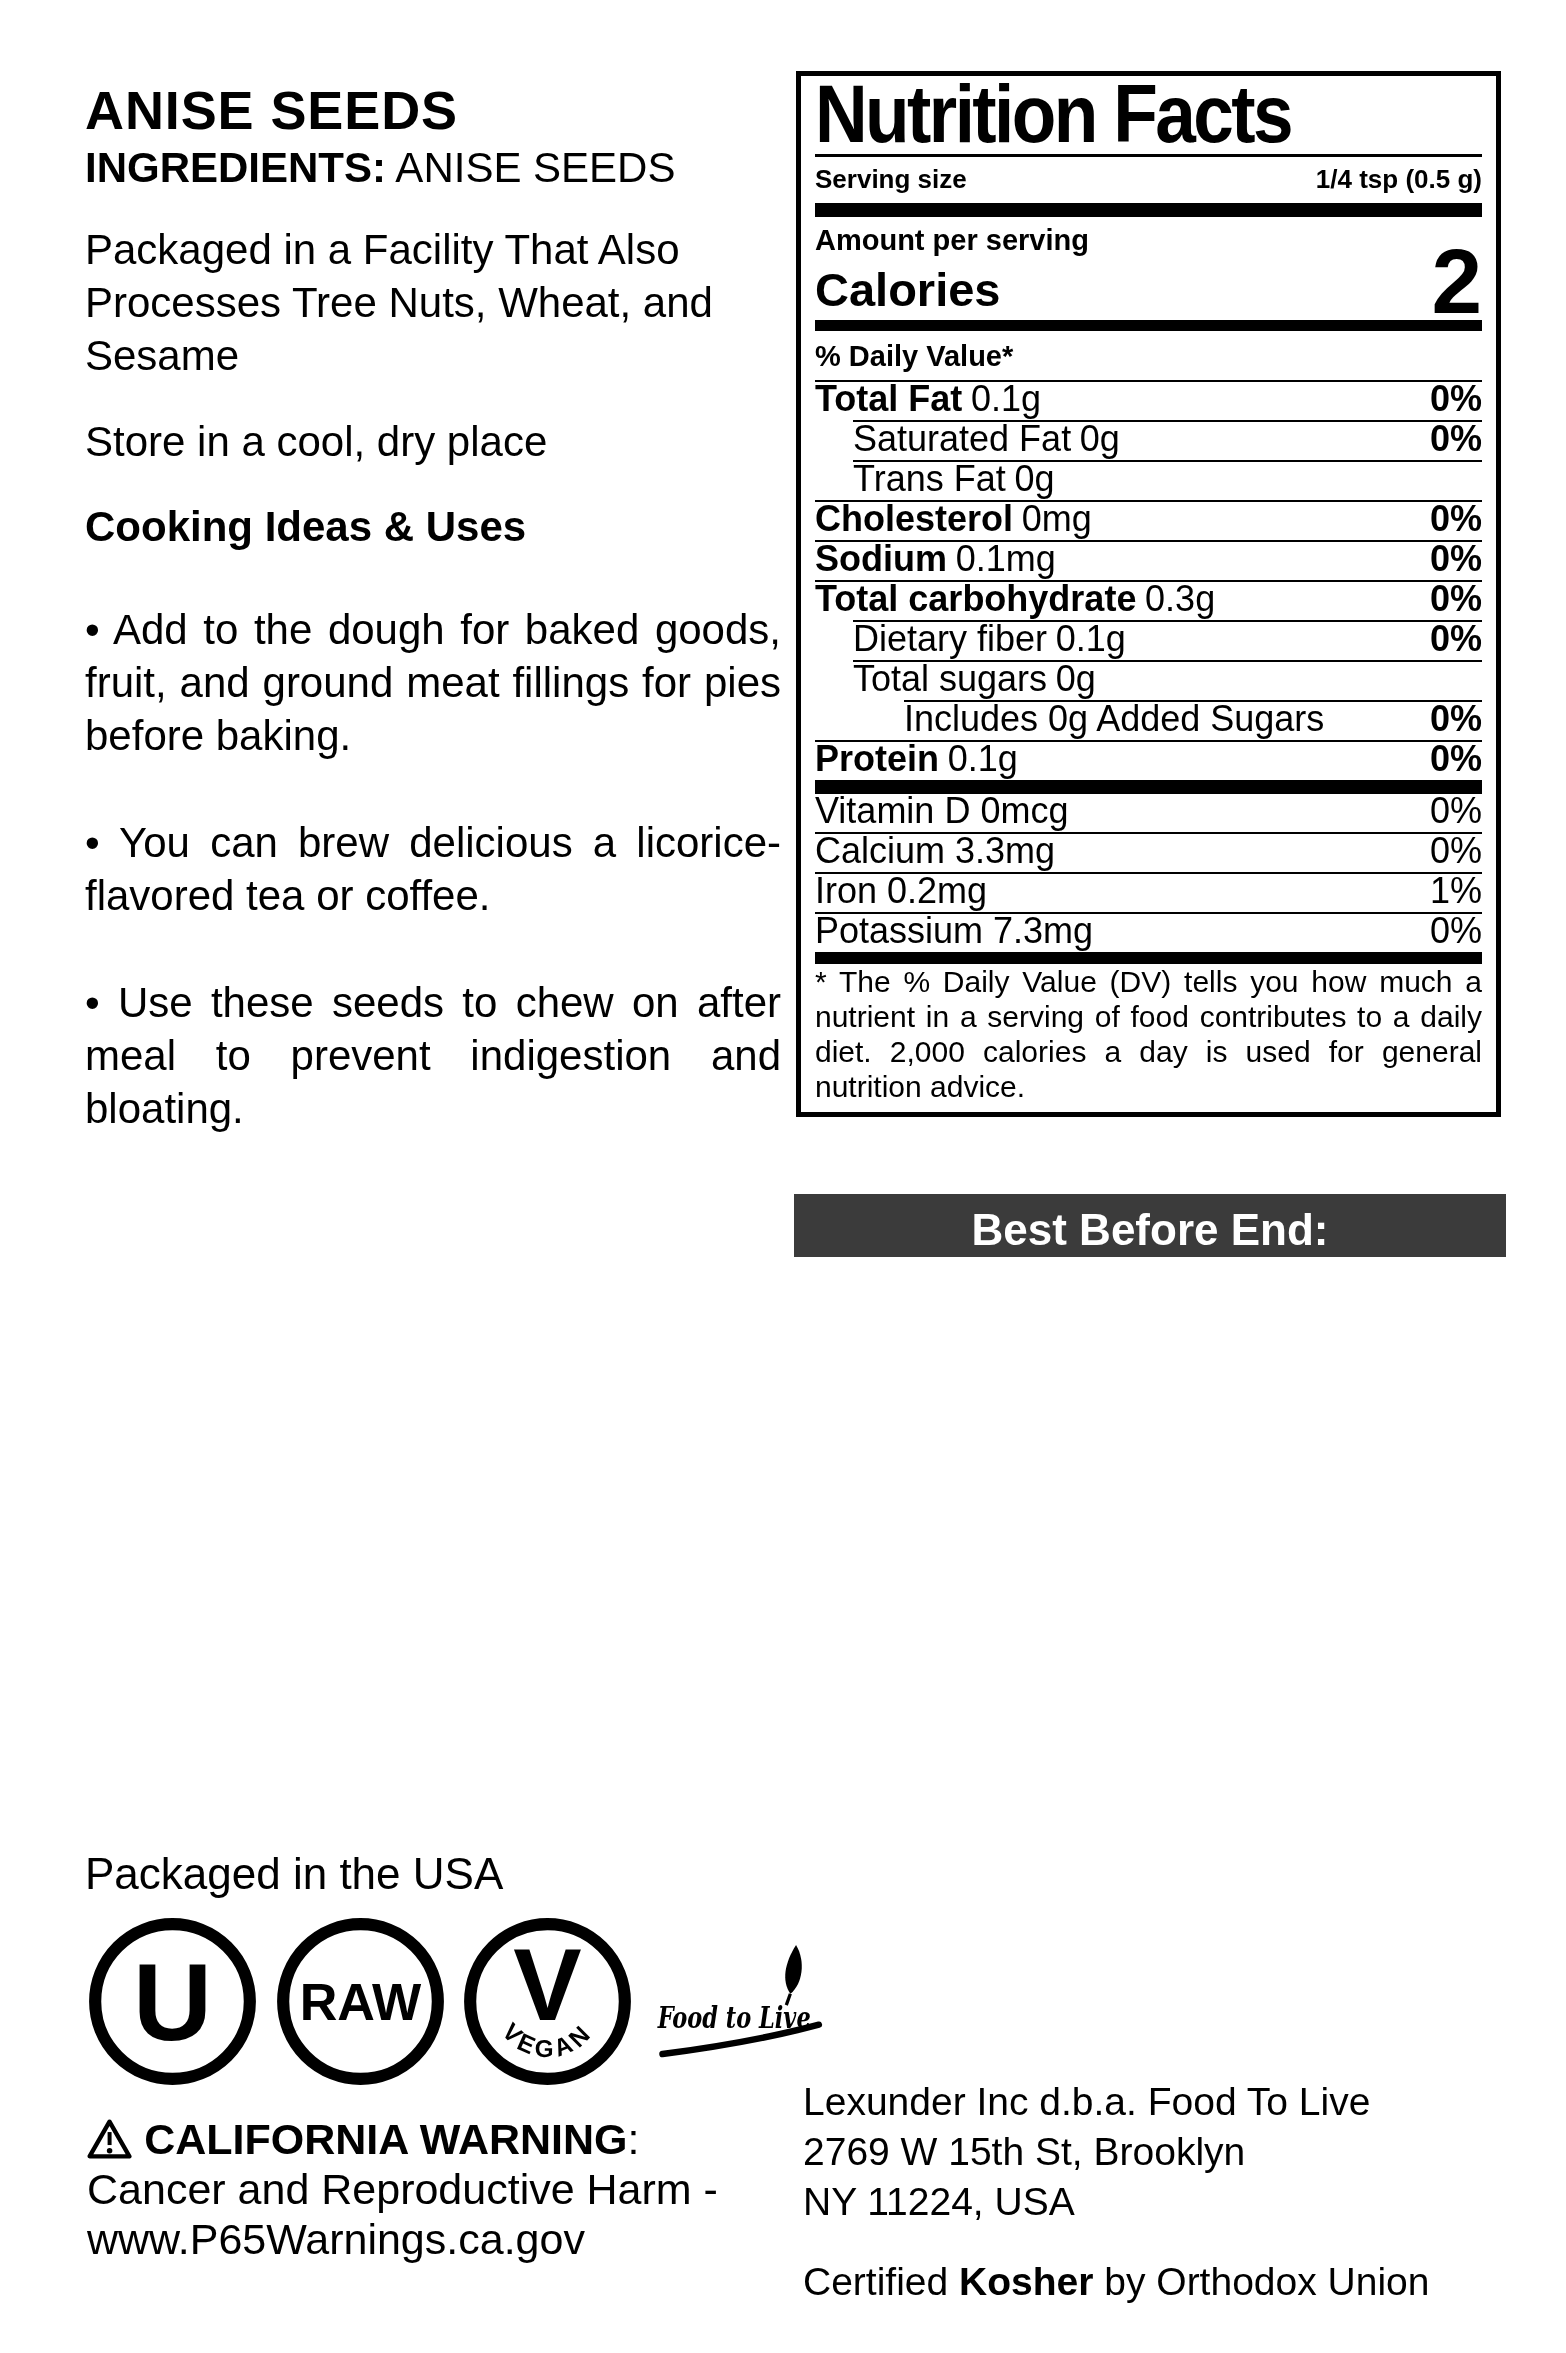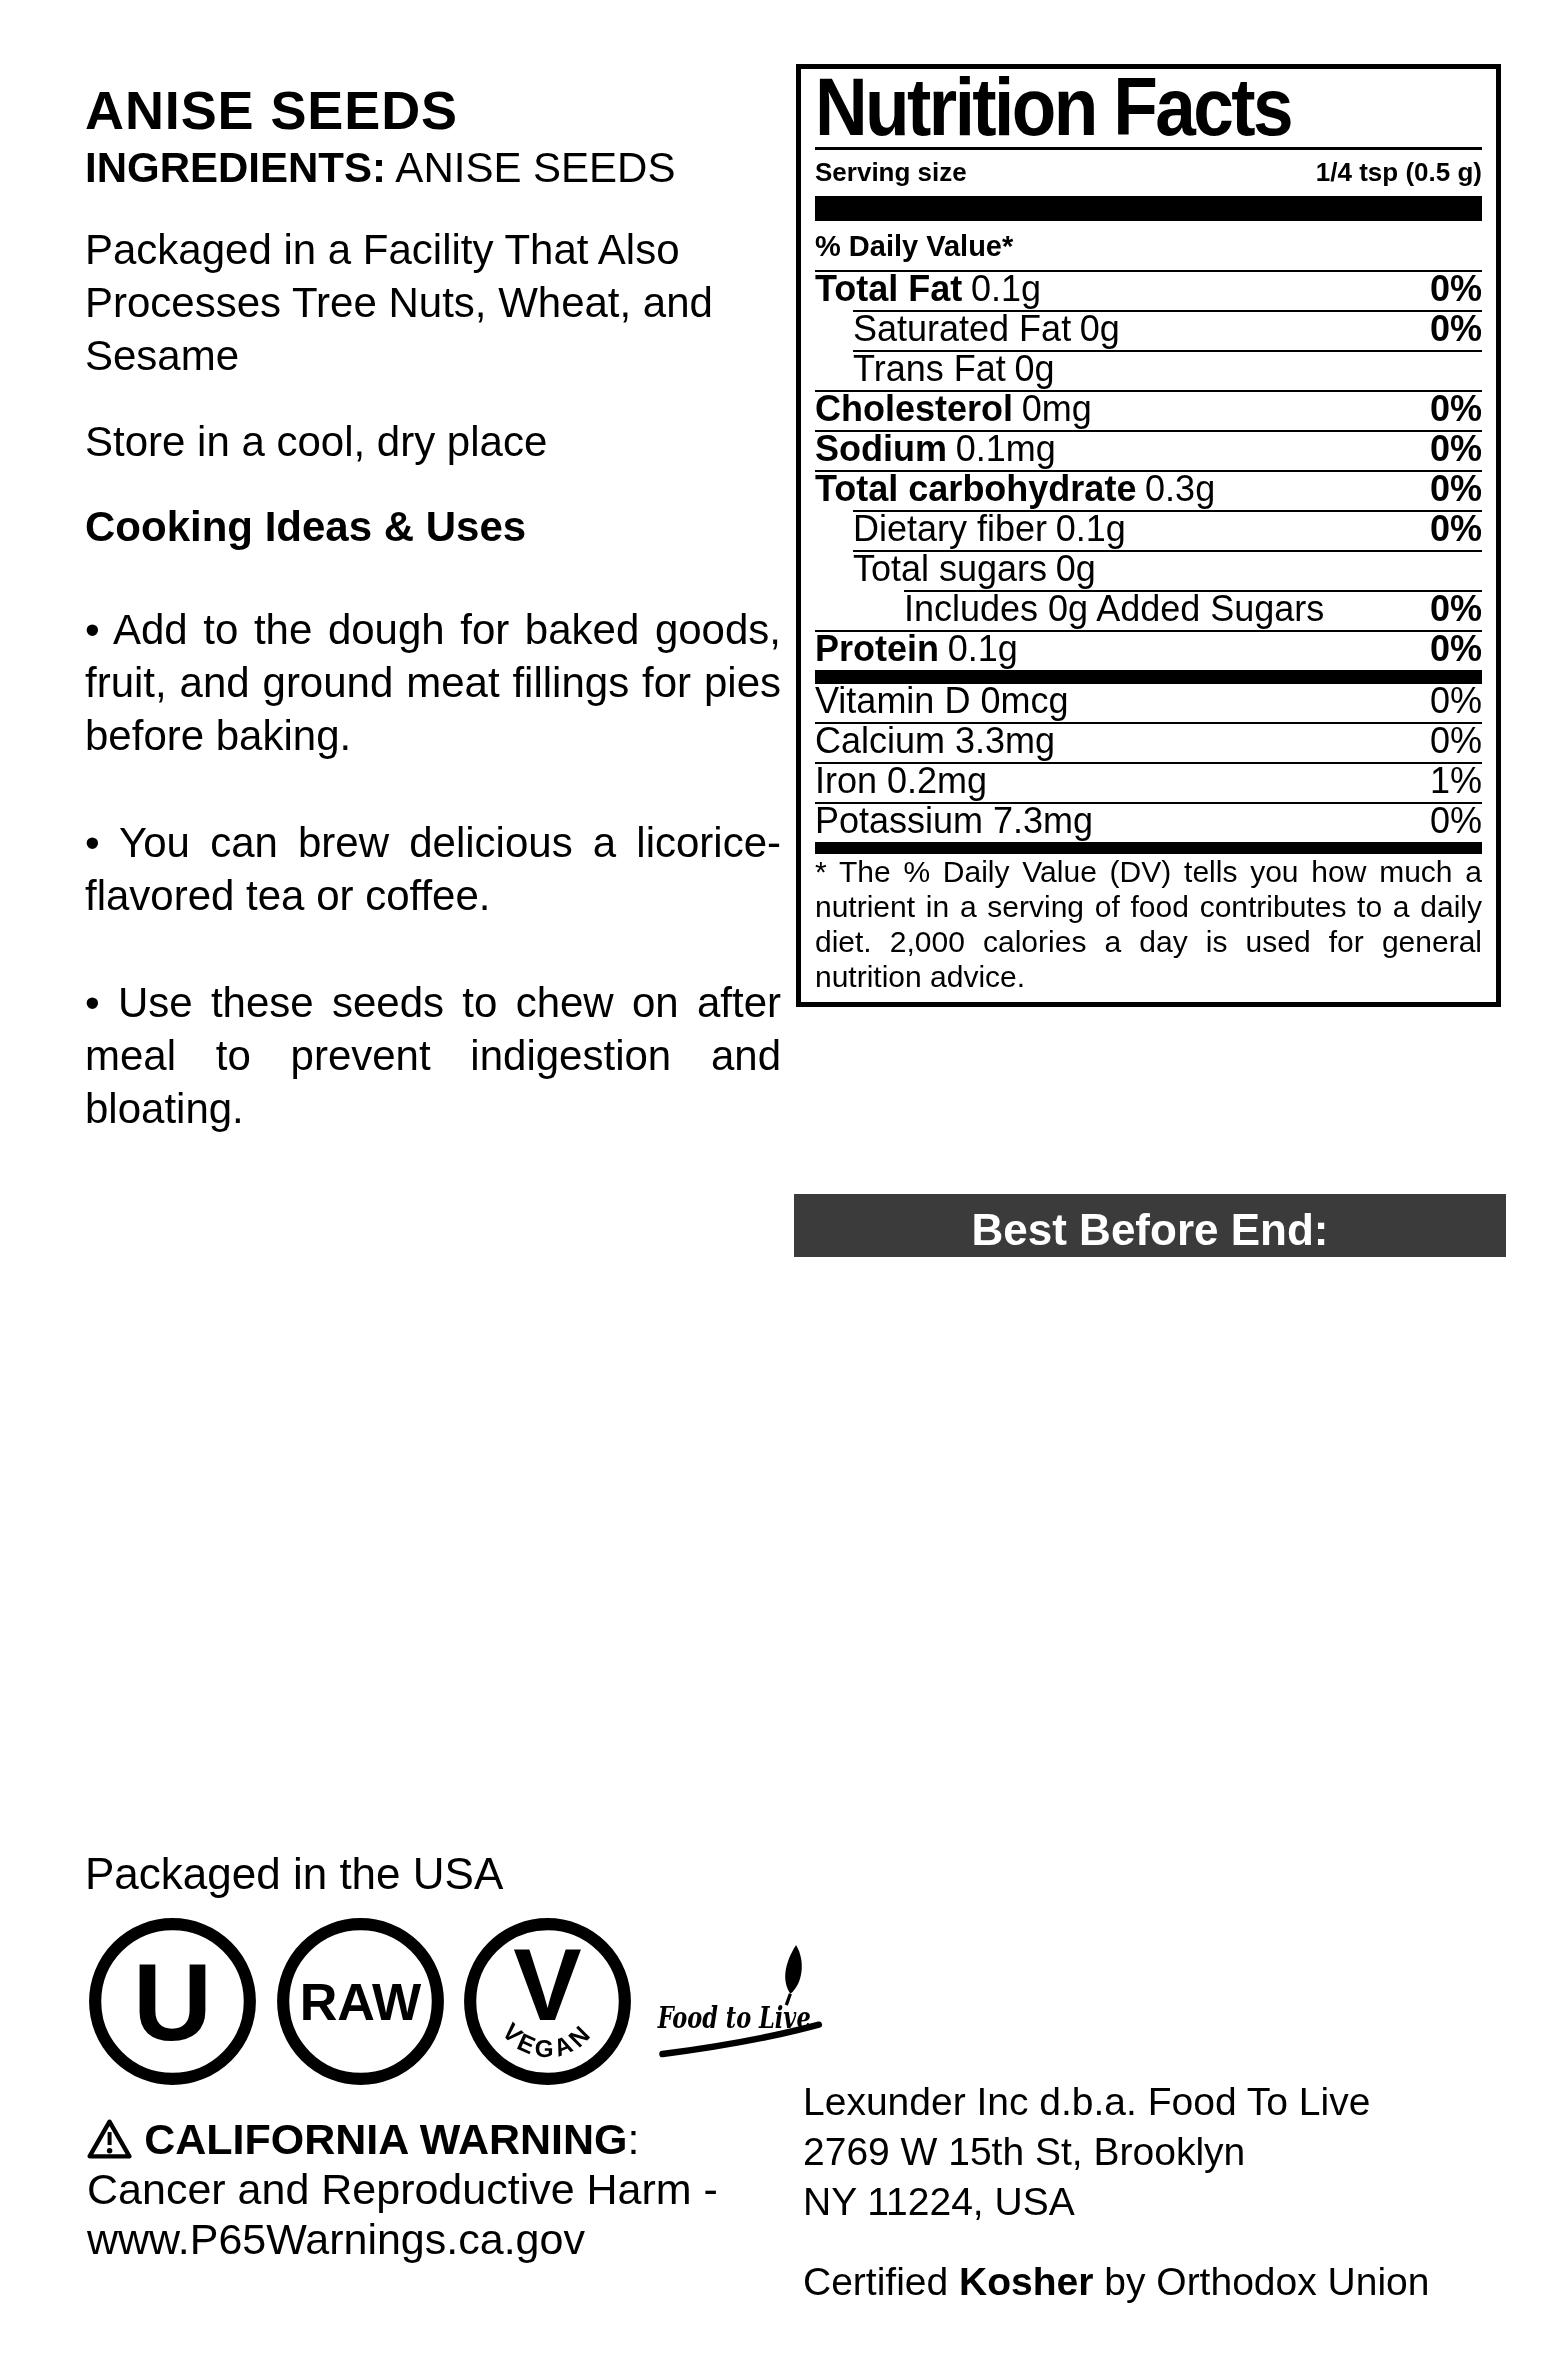--- a/index.html
+++ b/index.html
@@ -10,21 +10,21 @@
   .title{font-size:54px;font-weight:bold;line-height:56px;letter-spacing:0.9px;}
   .ingredients{font-size:42px;line-height:49px;margin-top:5.2px;}
   .ingredients .lbl{font-weight:bold;}
   .para{font-size:42px;line-height:53px;}
   .allergen{margin-top:31px;}
   .store{margin-top:33px;}
   .cooking{margin-top:35px;font-weight:bold;font-size:42px;}
   .bullet{margin-top:52px;text-align:justify;}
   .bullet + .bullet{margin-top:54px;}
   
-  .nfp{position:absolute;left:796px;top:64px;width:705px;border:5.2px solid #000;
+  .nfp{position:absolute;left:796px;top:71px;width:705px;border:5.2px solid #000;
        background:#fff;box-sizing:border-box;padding:5.2px 14px 8.7px 14px;}
   .nf-title{font-size:73px;font-weight:bold;letter-spacing:-2.6px;line-height:73px;
             transform:scaleY(1.12);transform-origin:left bottom;white-space:nowrap;}
   .rule3{height:2.6px;background:#000;}
   .serv{display:flex;justify-content:space-between;align-items:baseline;
         font-size:26px;font-weight:bold;padding:7px 0 8.7px 0;}
   .bar16{height:14px;background:#000;}
   .bar12{height:10.4px;background:#000;}
   .bar14{height:12.2px;background:#000;}
   .amount{position:relative;height:103px;}
@@ -74,20 +74,25 @@
   </div>
 
   <div class="nfp">
     <div class="nf-title">Nutrition Facts</div>
     <div class="rule3"></div>
     <div class="serv">
       <span>Serving size</span>
       <span>1/4 tsp (0.5 g)</span>
     </div>
     <div class="bar16"></div>
+    <div class="amount">
+      <div class="aps">Amount per serving</div>
+      <div class="cal">Calories</div>
+      <div class="calval">2</div>
+    </div>
     <div class="bar12"></div>
     <div class="dvh">% Daily Value*</div>
 
     <div class="nrow first">
       <div><span class="b">Total Fat</span><span class="amt">0.1g</span></div>
       <div class="b">0%</div>
     </div>
     <div class="nrow i1">
       <div><span>Saturated Fat</span><span class="amt">0g</span></div>
       <div class="b">0%</div>

